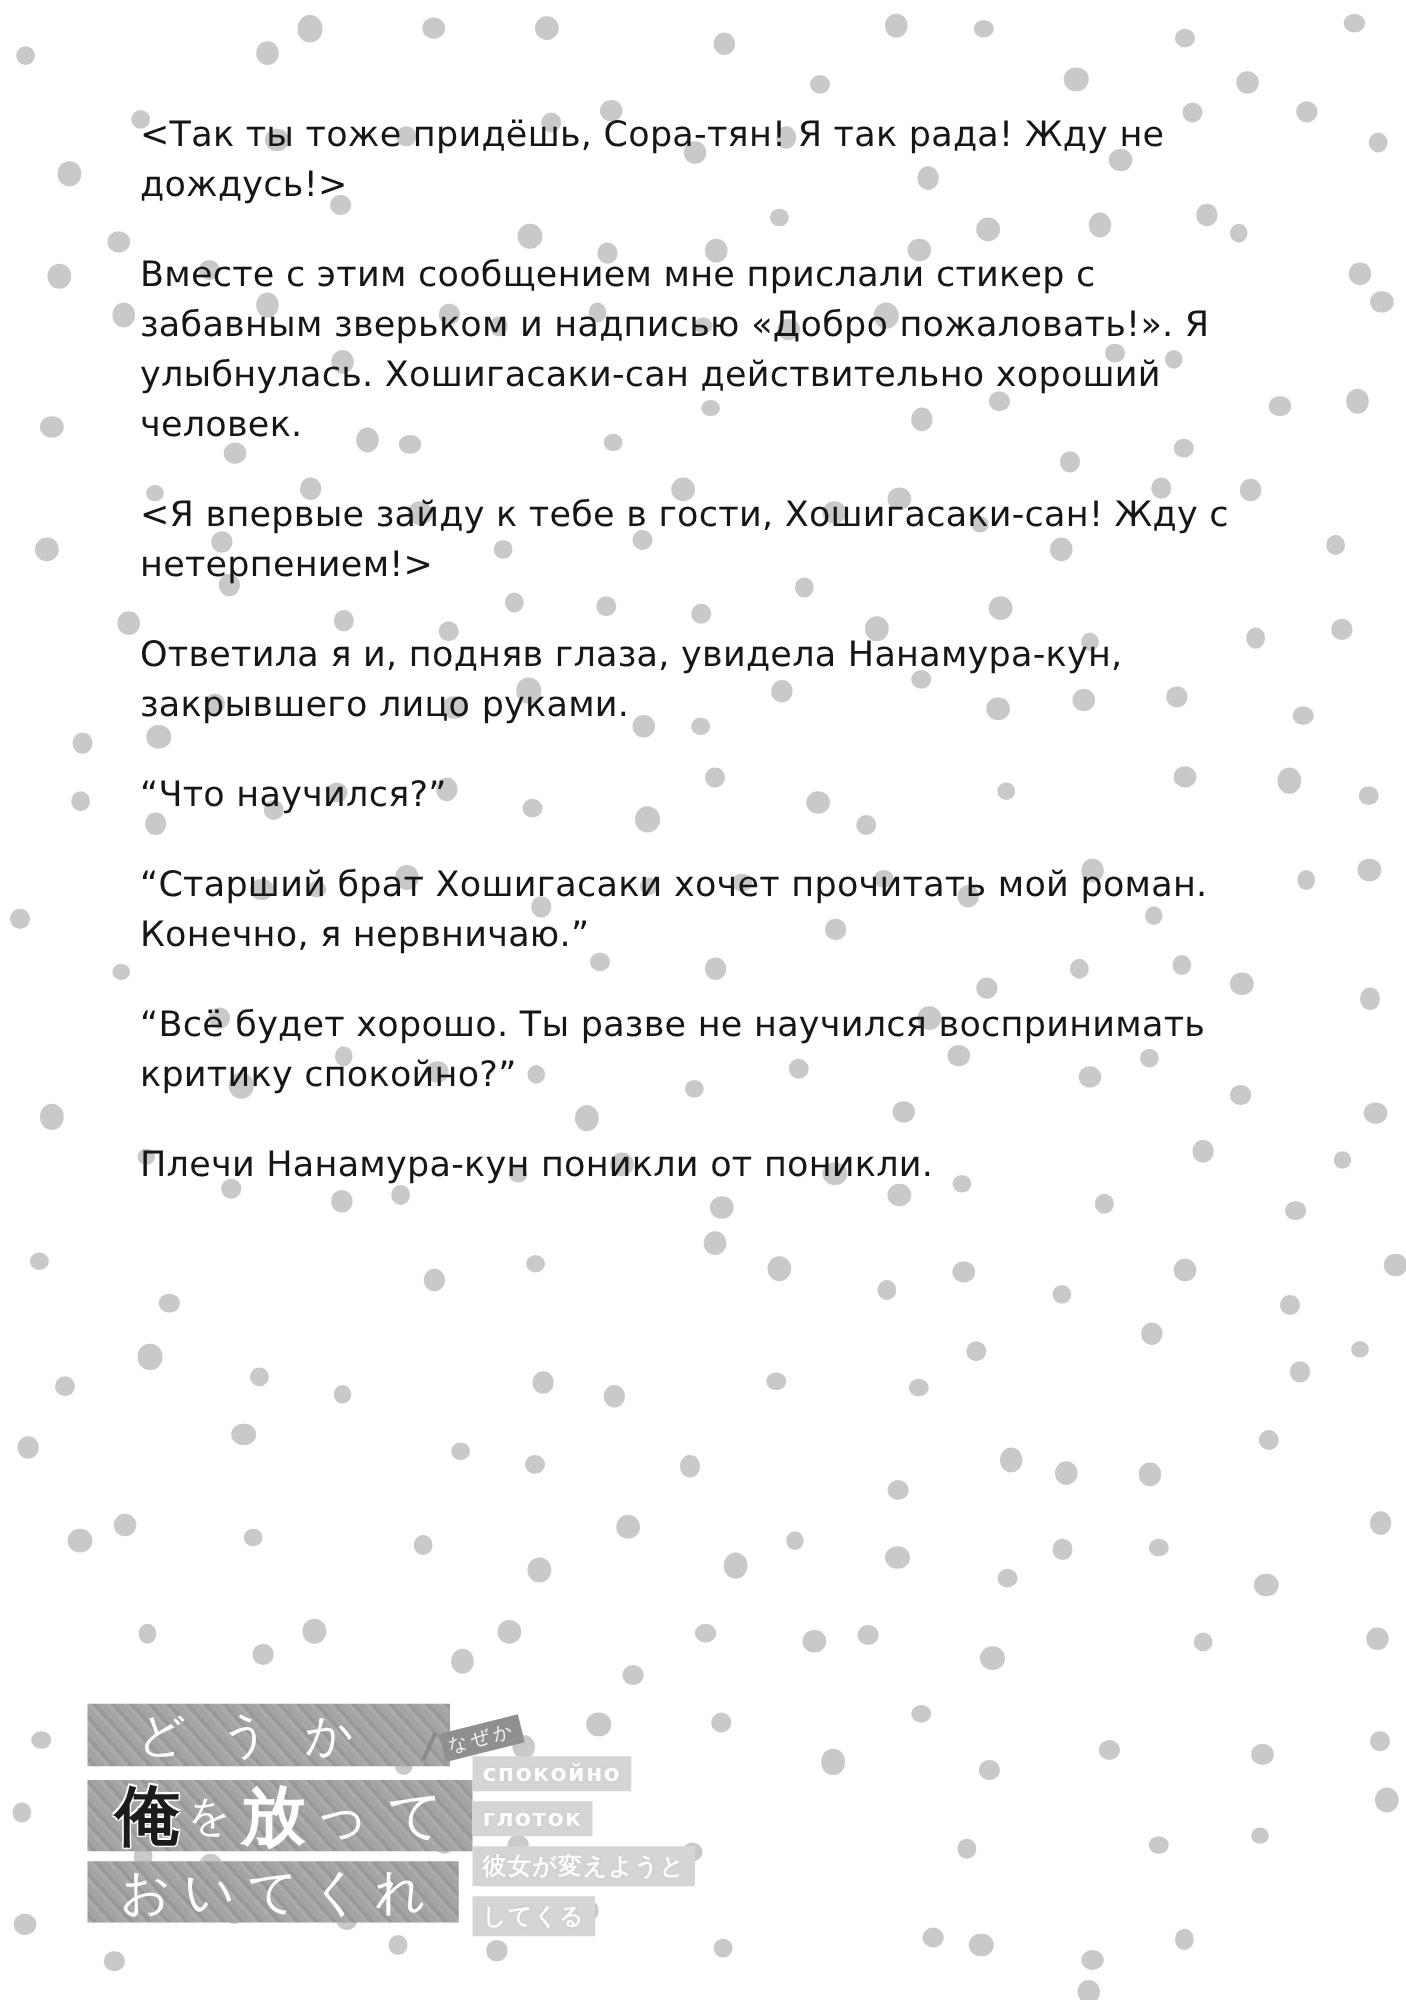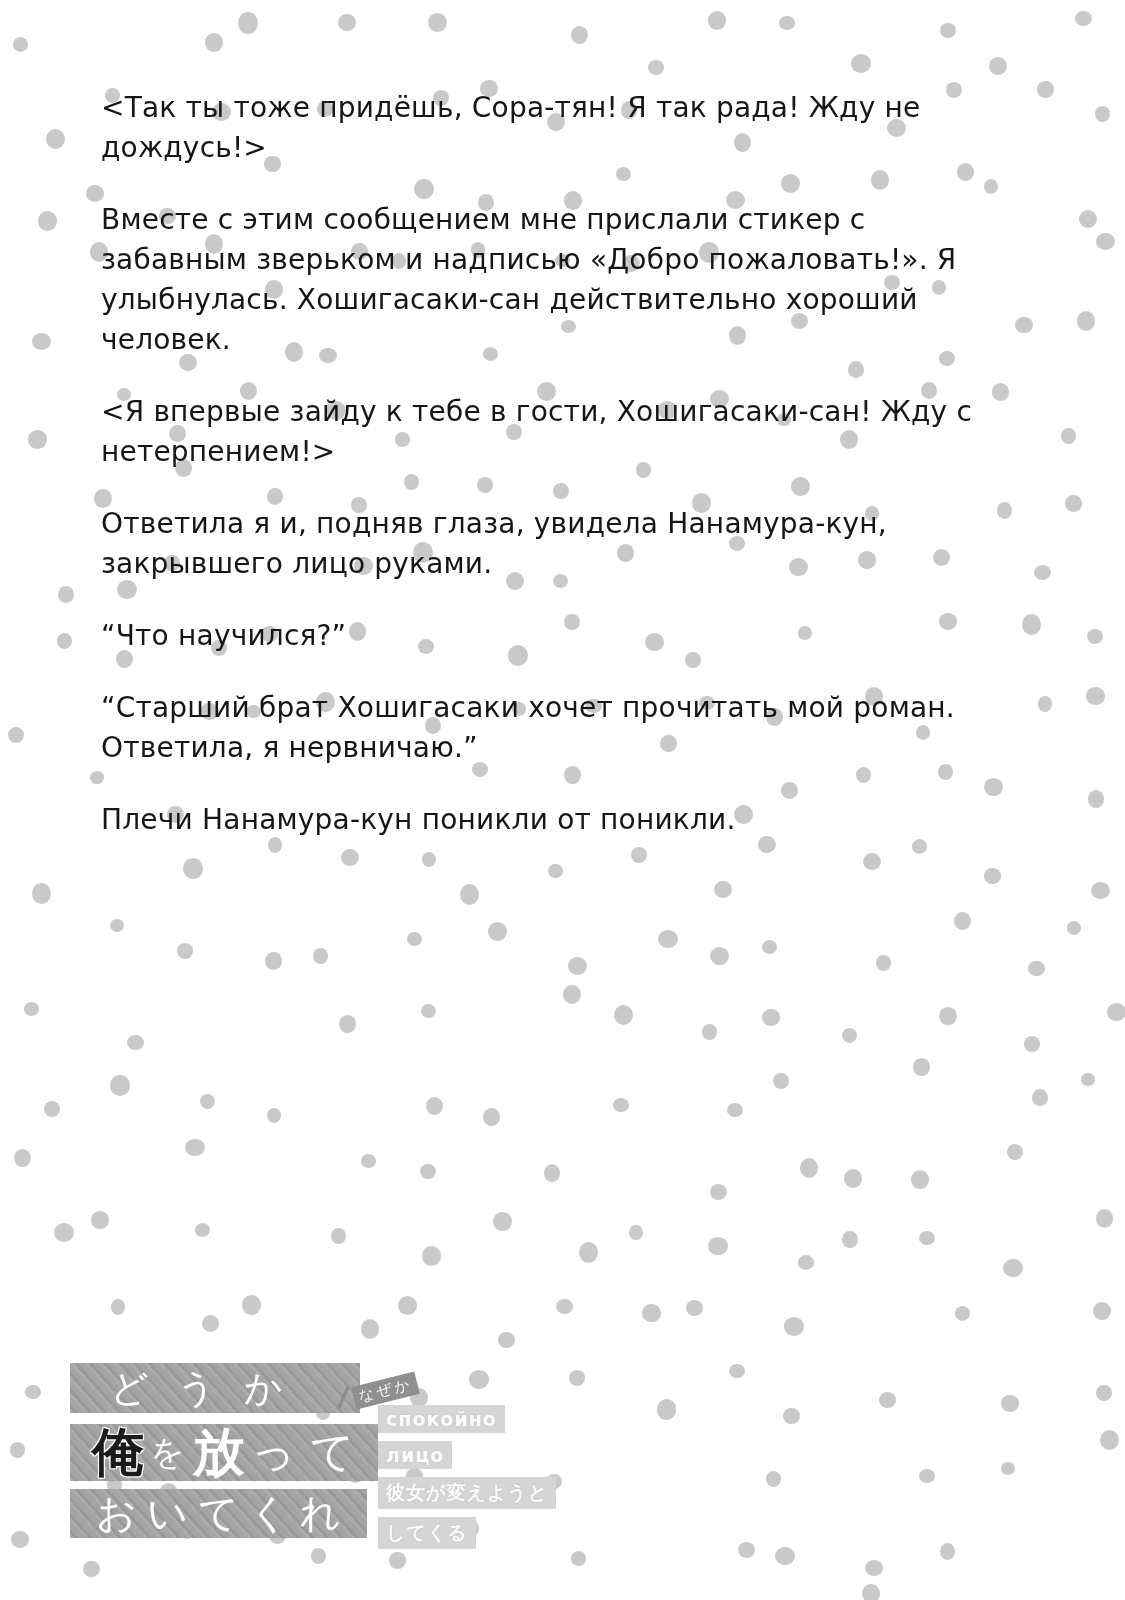--- a/index.html
+++ b/index.html
@@ -25,21 +25,21 @@
   }
   
   .content {
     position: absolute;
     left: 100px;
     top: 88px;
     width: 930px;
     z-index: 1;
   }
   .para {
-    margin: 0 0 32px 1px;
+    margin: 0 0 32px 12px;
     font-size: 28px;
     line-height: 40px;
     color: #161616;
     white-space: pre-line;
     letter-spacing: 0.2px;
   }
   
   .logo {
     position: absolute;
     left: 70px;
@@ -397,21 +397,23 @@
     <p class="para">Вместе с этим сообщением мне прислали стикер с
 забавным зверьком и надписью «Добро пожаловать!». Я
 улыбнулась. Хошигасаки-сан действительно хороший
 человек.</p>
     <p class="para">&lt;Я впервые зайду к тебе в гости, Хошигасаки-сан! Жду с
 нетерпением!&gt;</p>
     <p class="para">Ответила я и, подняв глаза, увидела Нанамура-кун,
 закрывшего лицо руками.</p>
     <p class="para">“Что научился?”</p>
     <p class="para">“Старший брат Хошигасаки хочет прочитать мой роман.
-Ответила, я нервничаю.”</p>
+Конечно, я нервничаю.”</p>
+    <p class="para">“Всё будет хорошо. Ты разве не научился воспринимать
+критику спокойно?”</p>
     <p class="para">Плечи Нанамура-кун поникли от поникли.</p>
   </div>
 
   <div class="logo">
     <div class="band band-1">
       <span class="jp">どうか</span>
     </div>
     <div class="band band-2">
       <span class="row">
         <span class="ore">俺</span>
@@ -422,19 +424,19 @@
     </div>
     <div class="band band-3">
       <span class="jp">おいてくれ</span>
     </div>
 
     <div class="slash-mark"></div>
     <div class="naze-chip">なぜか</div>
 
     <div class="subtitle">
       <div class="sub-line">спокойно</div>
-      <div class="sub-line">лицо</div>
+      <div class="sub-line">глоток</div>
       <div class="sub-line">彼女が変えようと</div>
       <div class="sub-line">してくる</div>
     </div>
   </div>
 
 </div>
 
 </body></html>

